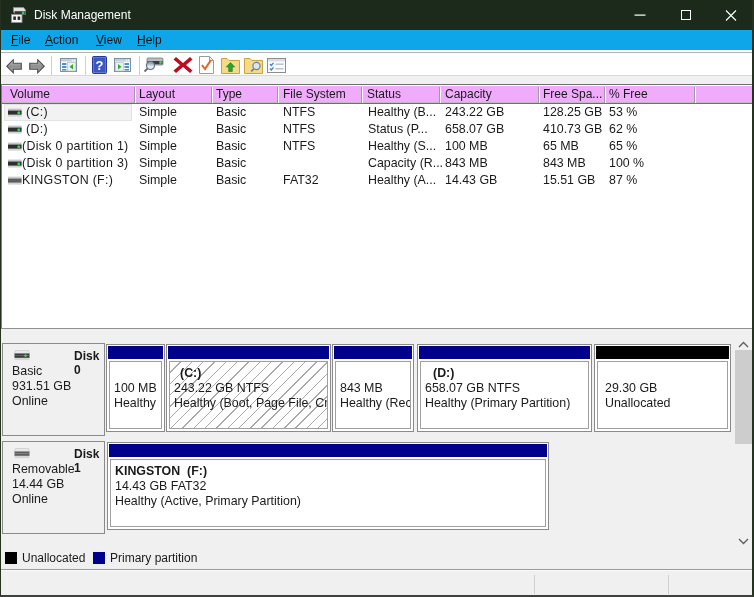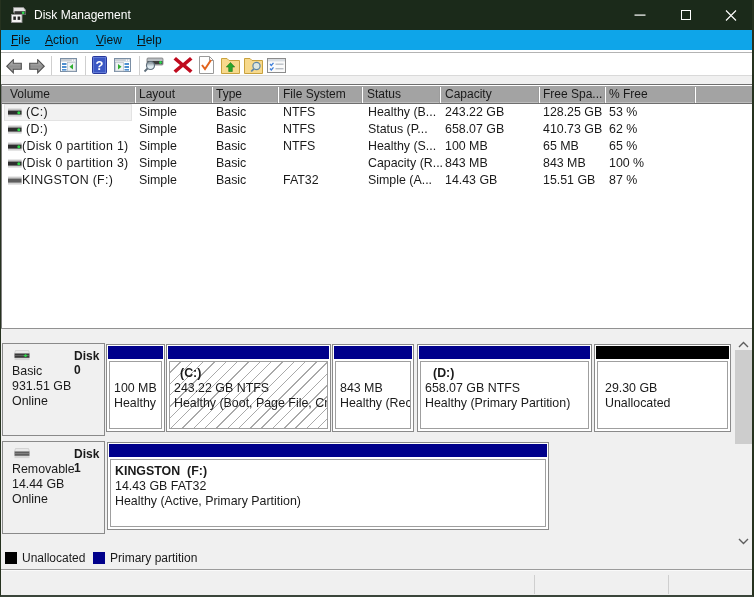--- a/index.html
+++ b/index.html
@@ -6,21 +6,21 @@
 body { font-family:"Liberation Sans", sans-serif; font-size:12px; color:#1a1a1a; background:#f0f0f0; position:relative; }
 .abs { position:absolute; }
 #titlebar { left:0; top:0; width:754px; height:30px; background:#1b2a1a; }
 #title { left:34px; top:0; height:30px; line-height:30px; color:#fff; font-size:12px; }
 #menubar { left:1px; top:30px; width:751px; height:20px; background:#0ea5e9; }
 .menu { position:absolute; top:0; height:20px; line-height:20px; color:#111; }
 #toolbar { left:1px; top:50px; width:751px; height:26px; background:#fff; border-bottom:1px solid #d9d9d9; }
 .tsep { position:absolute; top:6px; width:1px; height:19px; background:#cfcfcf; }
 #gap { left:1px; top:77px; width:751px; height:7px; background:#f0f0f0; }
 #list { left:2px; top:84px; width:750px; height:244px; background:#fff; }
-#lhead { position:absolute; left:0; top:0; width:750px; height:20px; background:#a3a3a3; border-top:1px solid #6e6e6e; border-bottom:1px solid #6e6e6e; box-shadow:inset 0 1px 0 #fff, inset 0 -1px 0 #bcbcbc;padding-left:39px; }
+#lhead { position:absolute; left:0; top:0; width:750px; height:20px; background:#f0abfc; border-top:1px solid #6e6e6e; border-bottom:1px solid #6e6e6e; box-shadow:inset 0 1px 0 #fff, inset 0 -1px 0 #bcbcbc;padding-left:39px; }
 .hsep { position:absolute; top:2px; width:1px; height:16px; background:#9c9c9c; box-shadow:1px 0 0 #fff; }
 .hcell { position:absolute; top:0; height:19px; line-height:19px; color:#1a1a1a; }
 .row { position:absolute; left:0; width:750px; height:17px; line-height:17px; }
 .cell { position:absolute; top:0; height:17px; line-height:17px; white-space:nowrap; font-size:12.4px; }
 .dicon { position:absolute; left:6px; top:4px; width:14px; height:9px; }
 #splitline { left:0; top:328px; width:754px; height:1px; background:#919191; }
 #bottompane { left:1px; top:329px; width:752px; height:239px; background:#f0f0f0; }
 .dpanel { position:absolute; left:1px; width:103px; height:93px; border:1px solid #8a8a8a; background:#f0f0f0; }
 .dpanel .dname { position:absolute; left:31px; top:5px; font-weight:bold;margin-left:40px; }
 .dpanel .dln { position:absolute; left:9px; line-height:15px; font-size:12.4px; }
@@ -230,21 +230,21 @@
   <div class="row" style="top:88px">
     <svg class="dicon" width="14" height="9" viewBox="0 0 14 9">
         <rect x="0" y="0.6" width="13.6" height="2.6" fill="#cccccc"></rect>
         <rect x="0" y="2.6" width="13.6" height="4.2" fill="#5e5e5e"></rect>
         <rect x="0" y="6.8" width="13.6" height="1.8" fill="#d2d2d2"></rect>
       </svg>
     <div class="cell" style="left:20px;letter-spacing:0.3px">KINGSTON (F:)</div>
       <div class="cell" style="left:137px">Simple</div>
       <div class="cell" style="left:214px">Basic</div>
       <div class="cell" style="left:281px">FAT32</div>
-      <div class="cell" style="left:366px">Simple (A...</div>
+      <div class="cell" style="left:366px">Healthy (A...</div>
       <div class="cell" style="left:443px">14.43 GB</div>
       <div class="cell" style="left:541px">15.51 GB</div>
       <div class="cell" style="left:607px">87 %</div>
   </div>
 </div>
 
 <div class="abs" id="splitline"></div>
 <div class="abs" id="bottompane"></div>
 
 <div class="dpanel abs" style="left:2px; top:343px">

